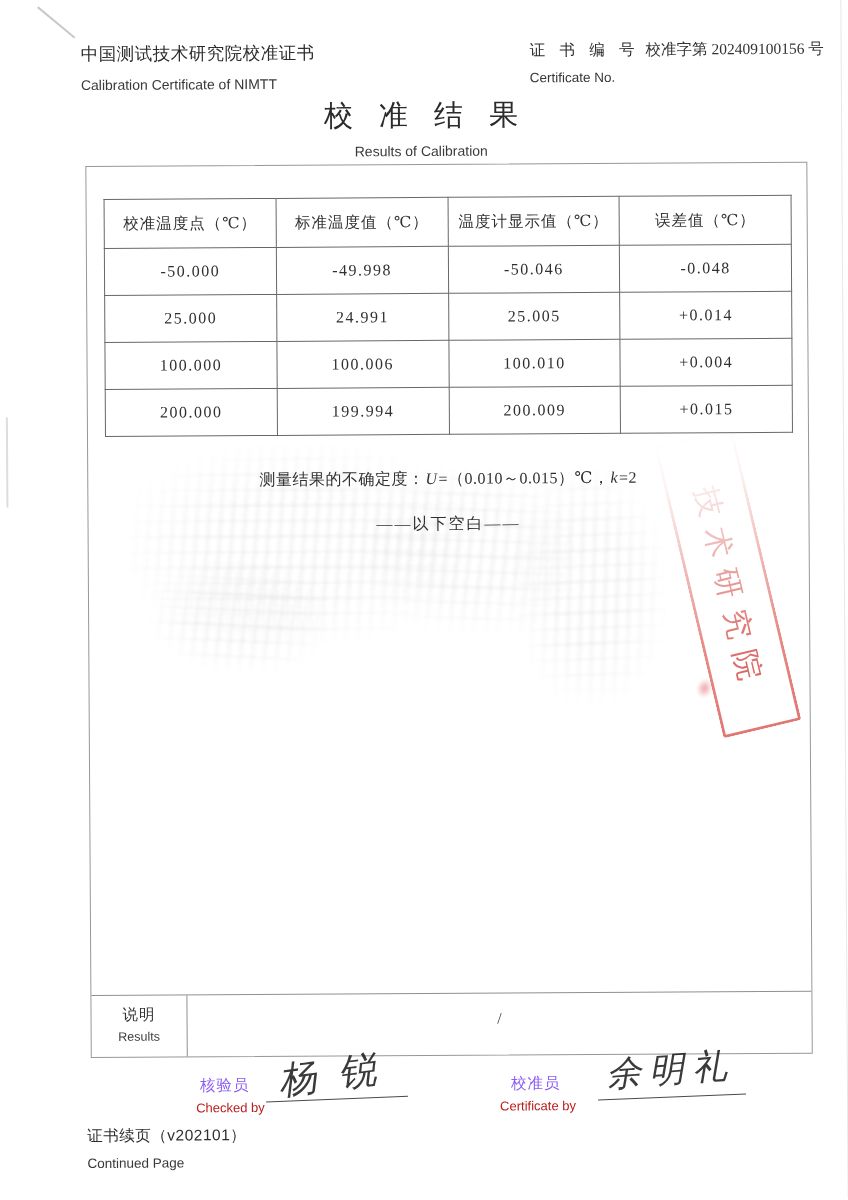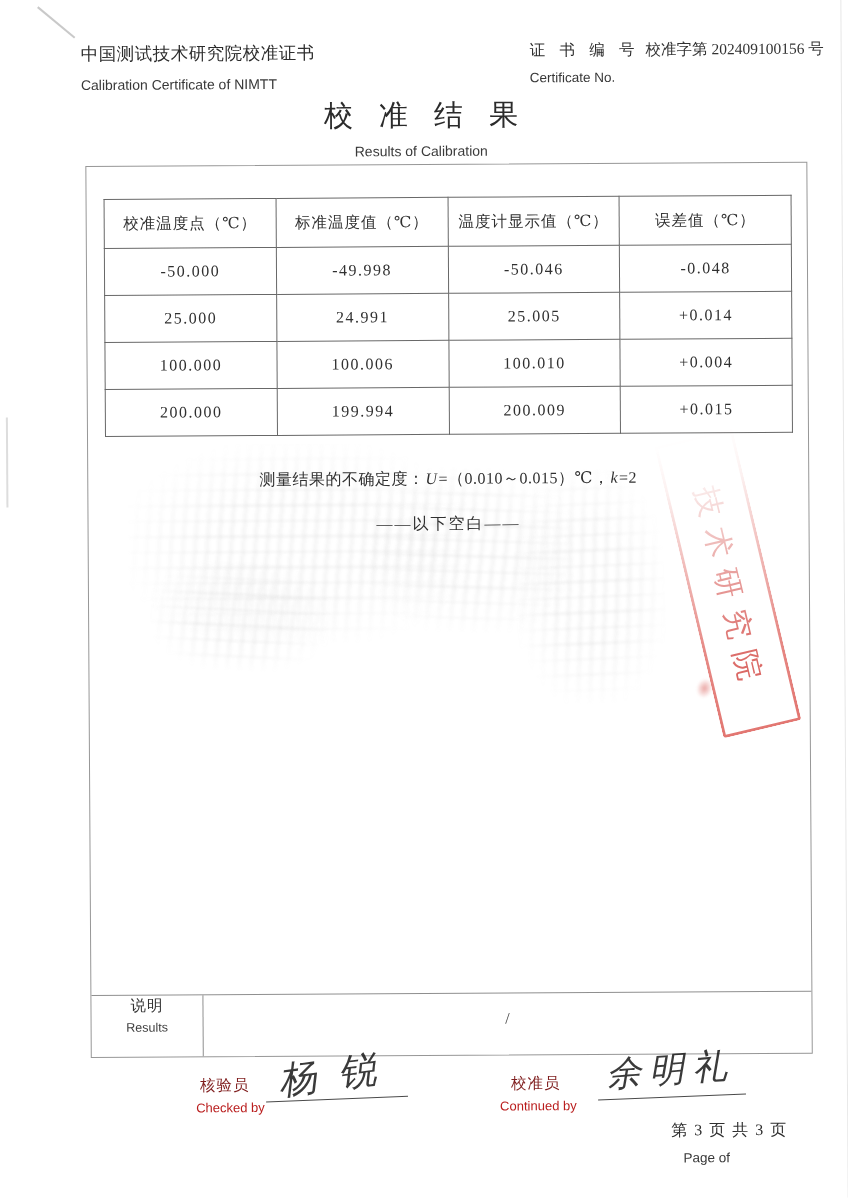--- a/index.html
+++ b/index.html
@@ -49,21 +49,21 @@
   
   .uncertainty { position:absolute; left:0; top:304px; width:100%; text-align:center;
     font-family:"Liberation Serif","DejaVu Serif",serif; font-size:16px; color:#303030; letter-spacing:.5px; }
   .uncertainty i { font-style:italic; padding:0 1px; }
   .blank-note { position:absolute; left:0; top:349px; width:100%; text-align:center;
     font-family:"Liberation Serif","DejaVu Serif",serif; font-size:16px; color:#303030; letter-spacing:2px; }
 
   
   .remarks-row { position:absolute; left:0; right:0; bottom:0; height:62px;
     border-top:1px solid #8f8f8f; display:flex; }
-  .remarks-label { width:112px; border-right:1px solid #8f8f8f; text-align:center; }
+  .remarks-label { width:96px; border-right:1px solid #8f8f8f; text-align:center; padding-top:9px; }
   .remarks-label-cn { font-size:15.5px; color:#333; letter-spacing:1px; }
   .remarks-label-en { margin-top:4px; font-size:12.5px; color:#3e3e3e; }
   .remarks-value { flex:1; display:flex; align-items:center; justify-content:center;
     font-family:"Liberation Serif","DejaVu Serif",serif; font-size:16px; color:#444;
     transform:translateY(-6px); }
 
   
   .stamp { position:absolute; left:578px; top:545px; width:300px; height:80px;
     border:3.5px solid rgba(216,72,66,.75); border-radius:3px;
     transform:rotate(77deg); display:flex; align-items:center; justify-content:center;
@@ -86,21 +86,21 @@
   }
   .ghost-a { left:128px; top:443px; width:340px; height:200px; }
   .ghost-b { left:365px; top:468px; width:210px; height:165px; transform:rotate(2deg); }
   .ghost-c { left:515px; top:470px; width:150px; height:235px; transform:rotate(-2deg); }
   .ghost-d { left:150px; top:560px; width:180px; height:110px; transform:rotate(3deg); }
 
   
   .sig-group { position:absolute; top:1058px; height:62px; }
   .sig-group.left { left:193px; }
   .sig-group.right { left:497px; }
-  .sig-label-cn { position:absolute; left:4px; top:16px; font-size:15.5px; color:#7f1d1d; letter-spacing:1px; white-space:nowrap; }
+  .sig-label-cn { position:absolute; left:4px; top:16px; font-size:15.5px; color:#8b5cf6; letter-spacing:1px; white-space:nowrap; }
   .sig-group.right .sig-label-cn { left:11px; }
   .sig-label-en { position:absolute; left:0; top:41px; font-size:13px; color:#b91c1c; white-space:nowrap; }
   .sig-line { position:absolute; top:40px; height:0; border-bottom:1.5px solid #4a4a4a; }
   .sig-group.left .sig-line { left:70px; width:142px; transform:rotate(-2deg); }
   .sig-group.right .sig-line { left:98px; width:148px; transform:rotate(-2deg); }
   .sig-name { position:absolute; font-family:"Liberation Serif","DejaVu Serif",serif;
     font-style:italic; color:#1f1f1f; white-space:nowrap; opacity:.88; }
   .sig-group.left .sig-name { left:82px; top:-10px; font-size:38px; letter-spacing:22px; transform:rotate(-7deg); }
   .sig-group.right .sig-name { left:106px; top:-10px; font-size:35px; letter-spacing:8px; transform:rotate(-4deg); }
 
@@ -202,23 +202,23 @@
   <div class="stamp-smudge"></div>
 
   <div class="sig-group left">
     <div class="sig-label-cn">核验员</div>
     <div class="sig-label-en">Checked by</div>
     <div class="sig-line"></div>
     <div class="sig-name">杨锐</div>
   </div>
   <div class="sig-group right">
     <div class="sig-label-cn">校准员</div>
-    <div class="sig-label-en">Continued by</div>
+    <div class="sig-label-en">Certificate by</div>
     <div class="sig-line"></div>
     <div class="sig-name">余明礼</div>
   </div>
 
-  <div class="footer-right">
-    <div class="footer-right-l1">第 3 页 共 3 页</div>
-    <div class="footer-right-l2">Page of</div>
+  <div class="footer-left">
+    <div class="footer-left-l1">证书续页（v202101）</div>
+    <div class="footer-left-l2">Continued Page</div>
   </div>
 
 </div>
 
 </body></html>

